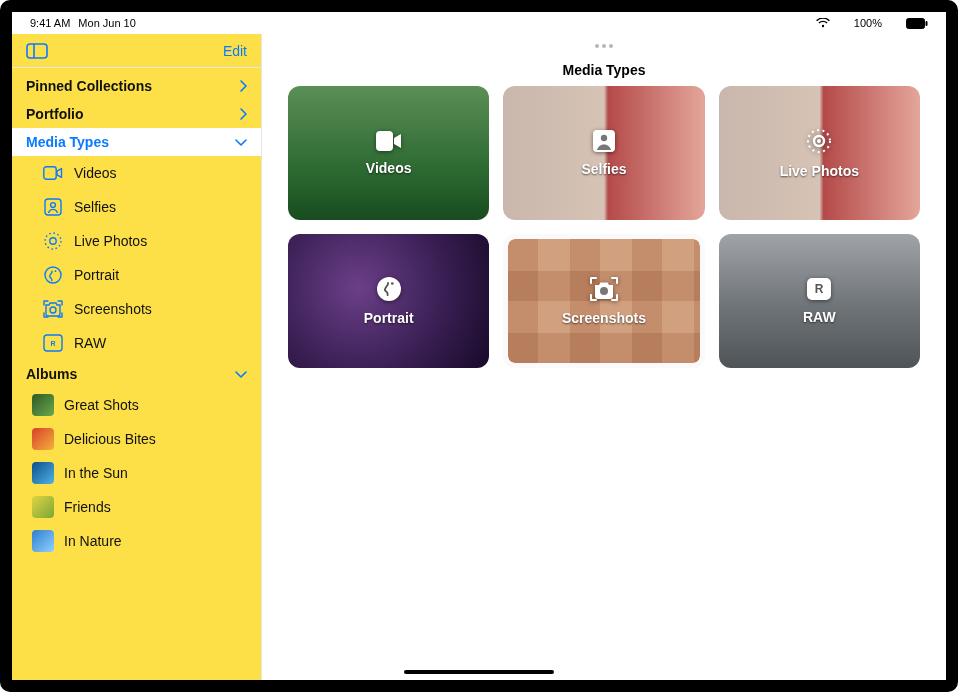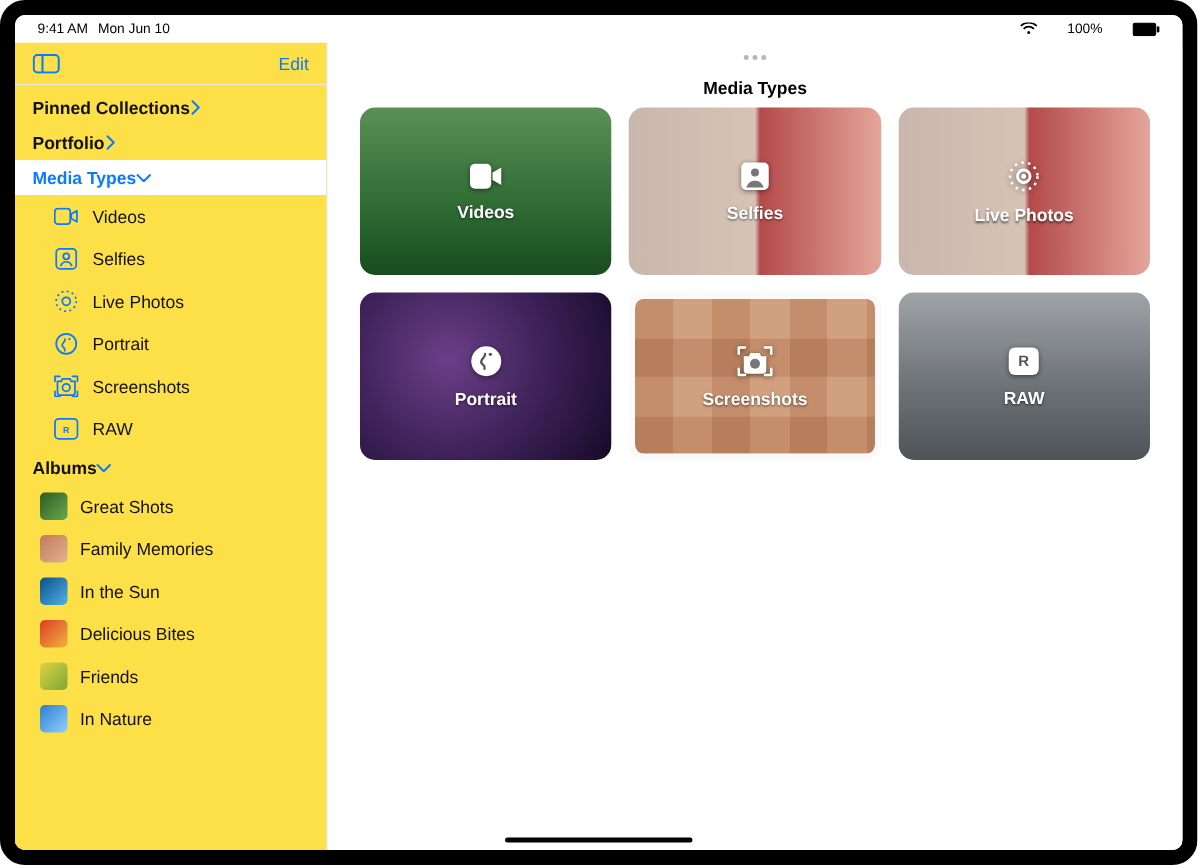--- a/index.html
+++ b/index.html
@@ -1,36 +1,36 @@
 <!DOCTYPE html>
 <html><head>
 <meta charset="utf-8">
 <style>
   * { box-sizing: border-box; margin: 0; padding: 0; }
   html, body { width: 958px; height: 692px; font-family: -apple-system, "Helvetica Neue", Arial, sans-serif; background:#fff;}
   .device {
     width: 958px; height: 692px; background:#fff; position:relative;
-    border: 12px solid #000; border-radius: 20px; overflow:hidden;
+    border: 12px solid #000; border-radius: 10px; overflow:hidden;
   }
   .screen { position:absolute; inset:0; background:#fff; display:flex; flex-direction:column;}
   
   .status-bar { height:22px; display:flex; align-items:center; justify-content:space-between; padding:0 18px; font-size:11px; color:#000; font-weight:500;}
   .status-left { display:flex; gap:8px; align-items:center;}
   .status-right { display:flex; gap:24px; align-items:center;justify-content:center;}
   .wifi-icon svg, .battery-icon svg { display:block;}
   
   .content { flex:1; display:flex; overflow:hidden;}
   
   .sidebar { width:250px; border-right:1px solid #e5e5e6; display:flex; flex-direction:column; background:#fde047;}
   .sidebar-header { height:34px; display:flex; align-items:center; justify-content:space-between; padding:0 14px; border-bottom:1px solid #e8e8e8;}
   .sidebar-toggle { color:#0a7aff;}
   .sidebar-toggle svg{display:block;}
   .edit-btn { color:#0a7aff; font-size:14px; font-weight:400;}
   .sidebar-list { flex:1; overflow:auto; padding-top:4px;}
-  .section-row { display:flex; align-items:center; padding:6px 14px 6px 14px; font-size:14px; font-weight:600; color:#111; cursor:pointer;}
+  .section-row { display:flex; align-items:center; justify-content:space-between; padding:6px 14px 6px 14px; font-size:14px; font-weight:600; color:#111; cursor:pointer;}
   .section-row.selected { background:#fff; color:#0a7aff;}
   .chevron { color:#0a7aff; display:flex;}
   .media-sub { padding-left:10px;}
   .sub-item, .album-item { display:flex; align-items:center; gap:10px; padding:6px 14px 6px 20px; font-size:14px; color:#111; cursor:pointer;}
   .sub-item .mi-icon { width:22px; height:22px; display:flex; align-items:center; justify-content:center; color:#0a7aff;}
   .album-item .thumb { width:22px; height:22px; border-radius:4px; flex:none;}
   .album-item span{ white-space:nowrap; overflow:hidden; text-overflow:ellipsis;}
   
   .main { flex:1; display:flex; flex-direction:column; background:#fff;}
   .main-topbar { height:24px; display:flex; align-items:center; justify-content:center; color:#9a9a9d;}
@@ -202,30 +202,26 @@
                   <path d="M1 2l5 5 5-5" stroke="#0a7aff" stroke-width="1.6" fill="none" stroke-linecap="round" stroke-linejoin="round"></path>
                 </svg>
             </span>
           </div>
 
           <div class="album-item">
             <div class="thumb th-a"></div>
             <span>Great Shots</span>
           </div>
           <div class="album-item">
-            <div class="thumb th-b"></div>
-            <span>Family Memories</span>
+            <div class="thumb th-c"></div>
+            <span>Delicious Bites</span>
           </div>
           <div class="album-item">
             <div class="thumb th-d"></div>
             <span>In the Sun</span>
-          </div>
-          <div class="album-item">
-            <div class="thumb th-c"></div>
-            <span>Delicious Bites</span>
           </div>
           <div class="album-item">
             <div class="thumb th-f"></div>
             <span>Friends</span>
           </div>
           <div class="album-item">
             <div class="thumb th-g"></div>
             <span>In Nature</span>
           </div>
 

